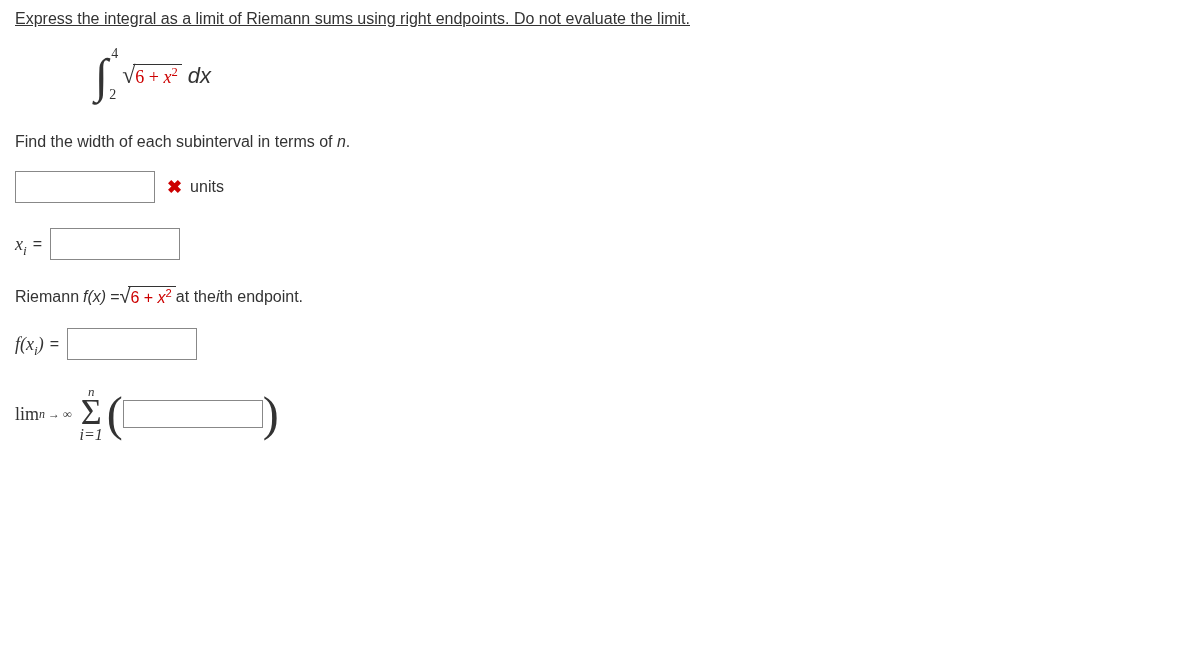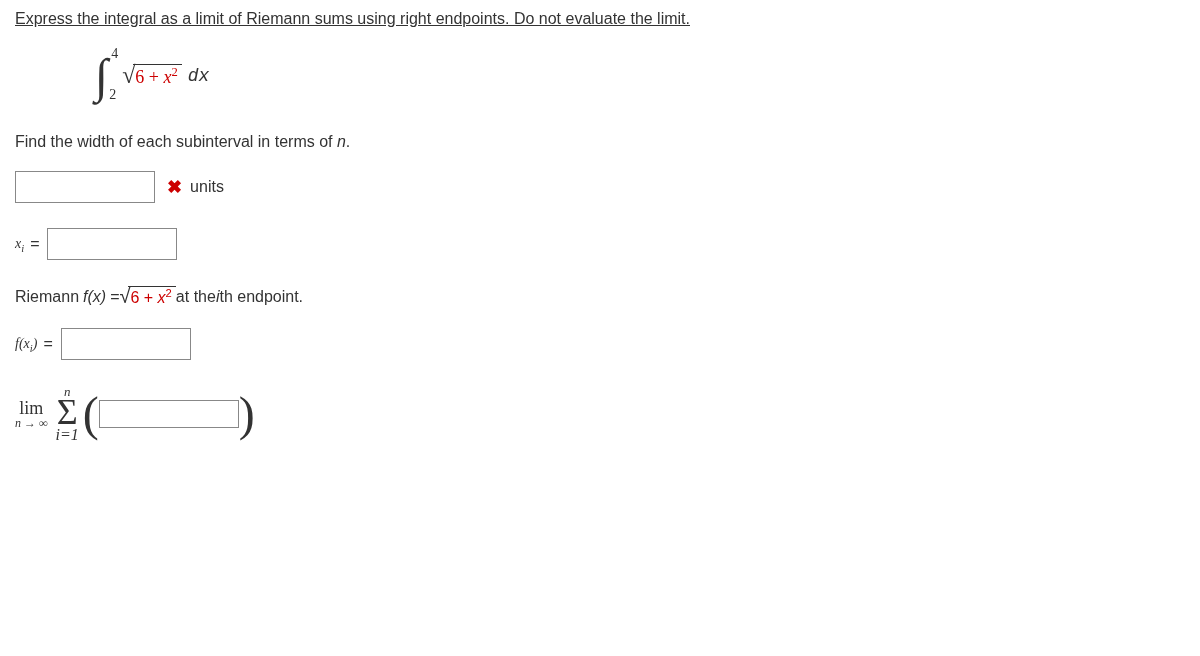--- a/index.html
+++ b/index.html
@@ -63,22 +63,22 @@
       color: #cc0000;
     }
     sup {
       font-size: 0.7em;
       vertical-align: super;
       line-height: 0;
     }
     .dx {
       font-style: italic;
       margin-left: 6px;
-      font-family: Liberation Mono, monospace;
-      font-size: 18px;
+      font-family: Liberation Sans, sans-serif;
+      font-size: 22px;
     }
     .section {
       margin-bottom: 25px;
     }
     .italic-var {
       font-style: italic;
     }
     .input-box {
       display: inline-block;
       width: 140px;
@@ -100,38 +100,38 @@
     .units-label {
       vertical-align: middle;
     }
     .eq-row {
       display: flex;
       align-items: center;
     }
     .var-label {
       font-family: 'Times New Roman', serif;
       font-style: italic;
-      font-size: 14px;
+      font-size: 18px;
       margin-right: 6px;
       text-align: right;
     }
     .sub-i {
       font-style: italic;
       font-size: 0.75em;
       vertical-align: sub;
       line-height: 0;
     }
     .limit-block {
       display: flex;
       align-items: center;
       font-family: 'Times New Roman', serif;
     }
     .lim-stack {
       display: flex;
-      flex-direction: column;
+      flex-direction: row;
       align-items: center;
       font-size: 18px;
       margin-right: 4px;
       justify-content: flex-end;
     }
     .lim-top {
       line-height: 1;
     }
     .lim-bottom {
       font-size: 12px;

